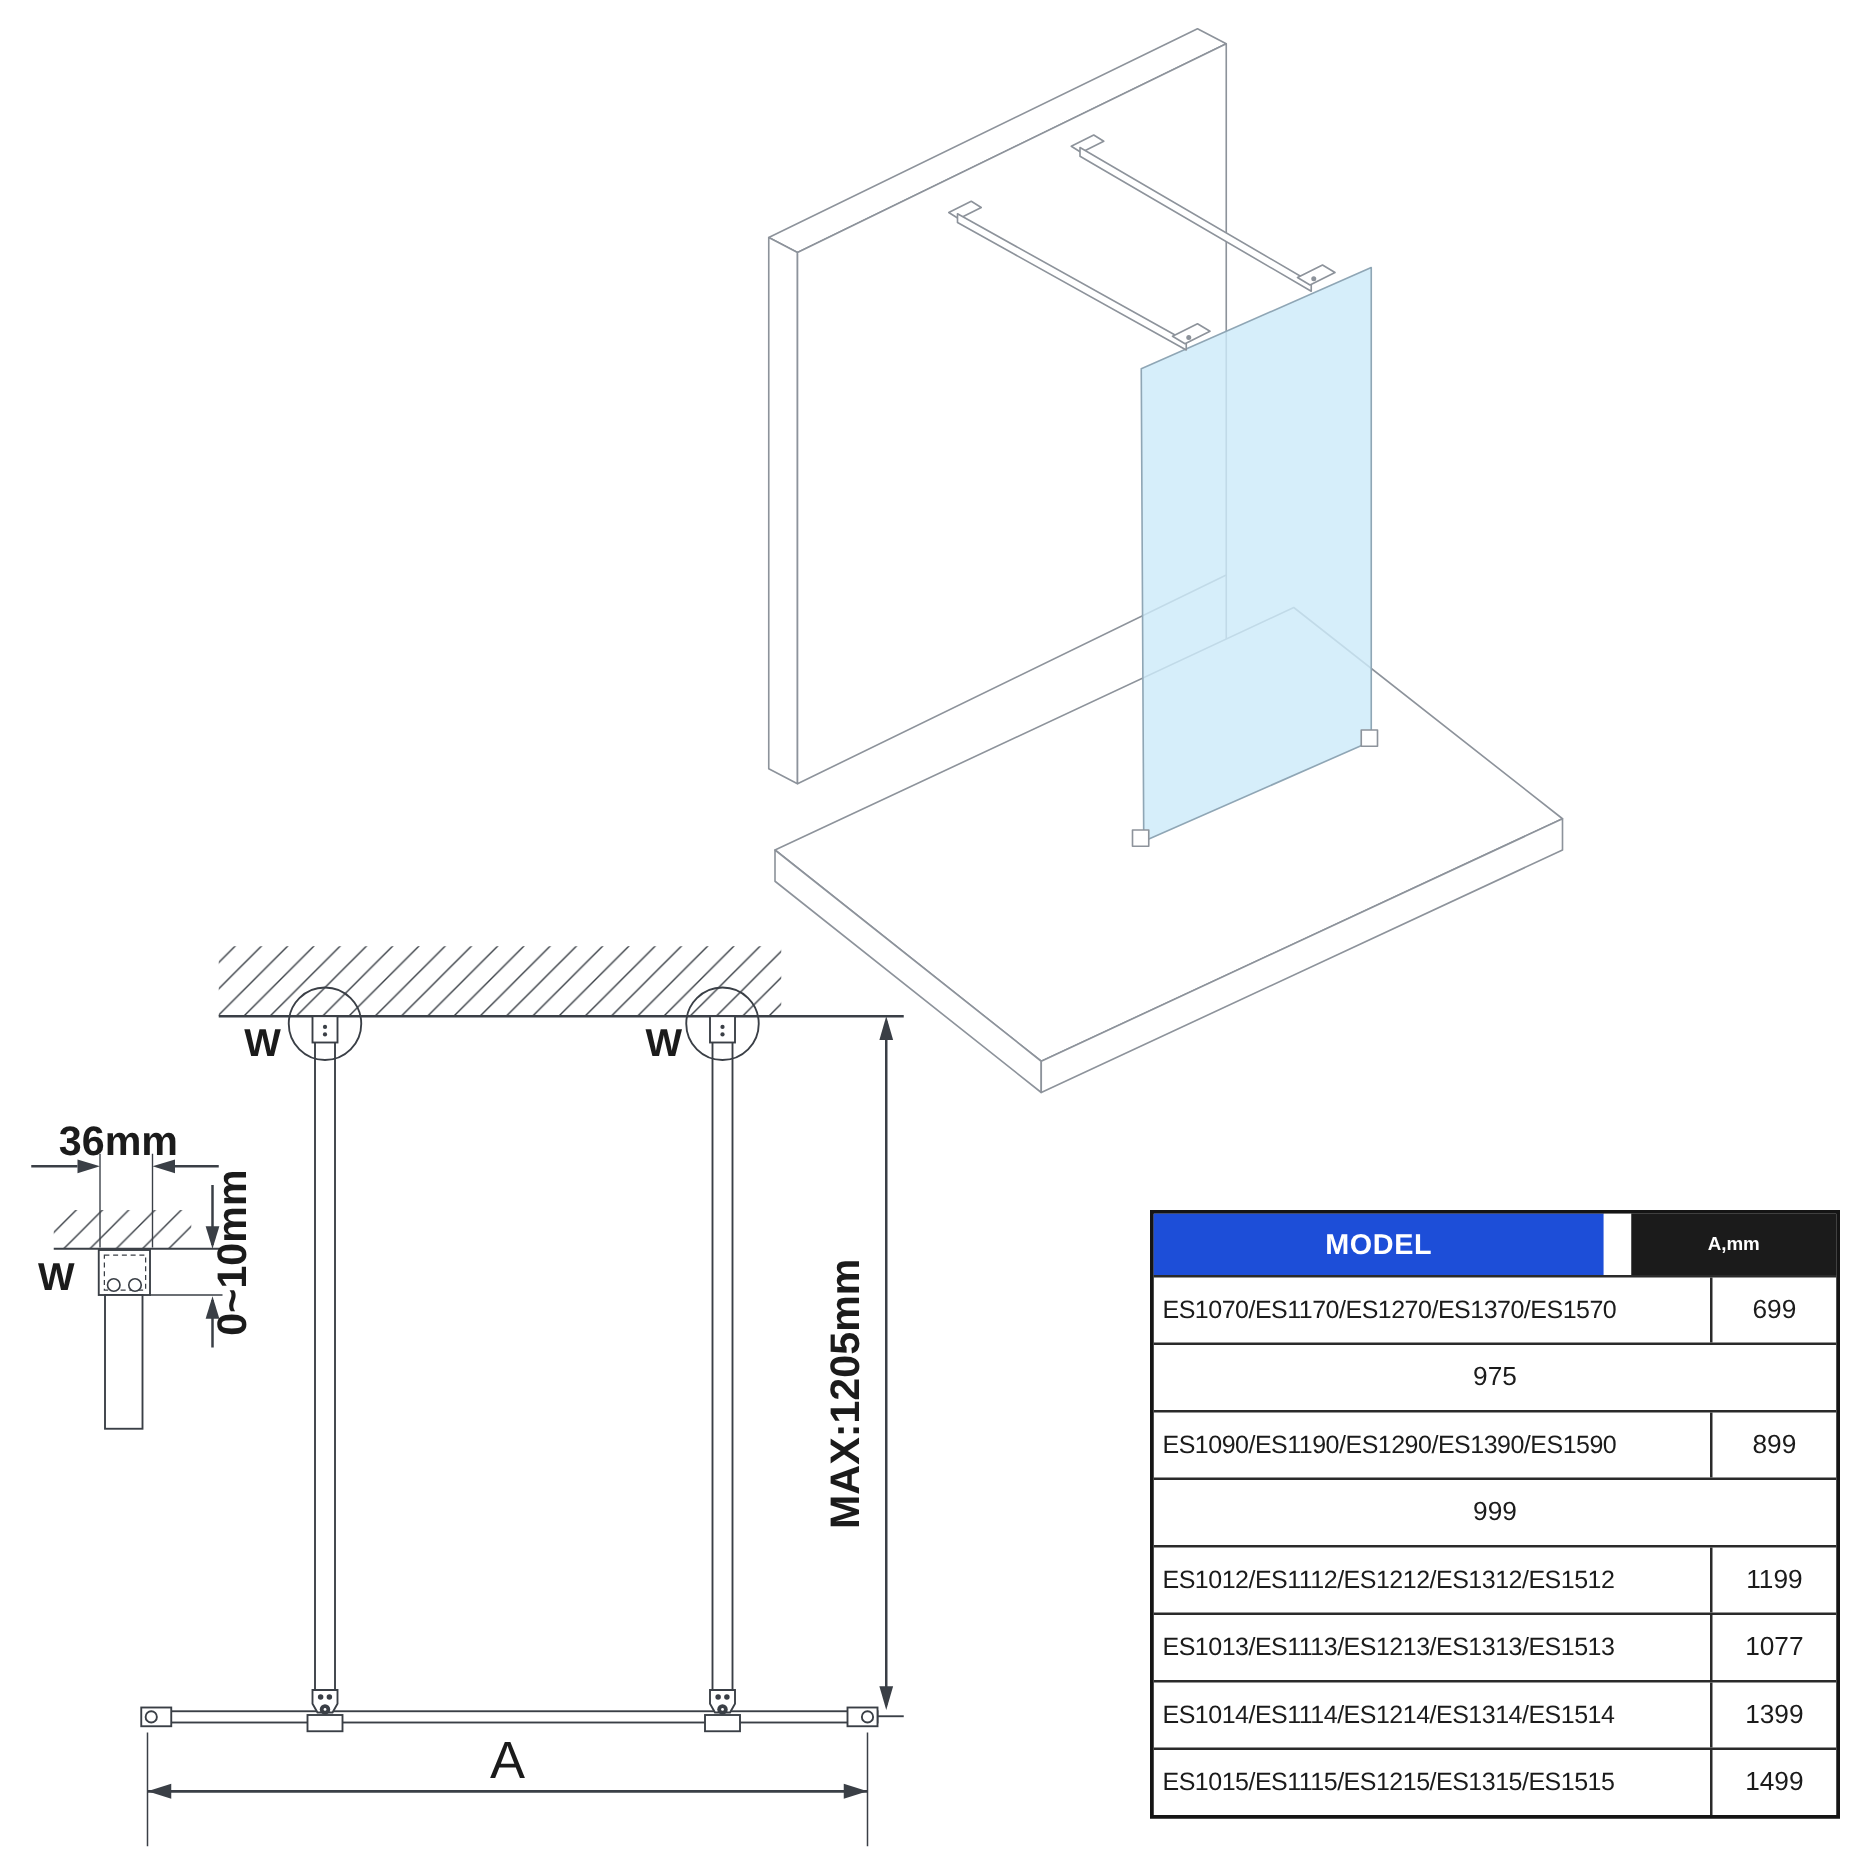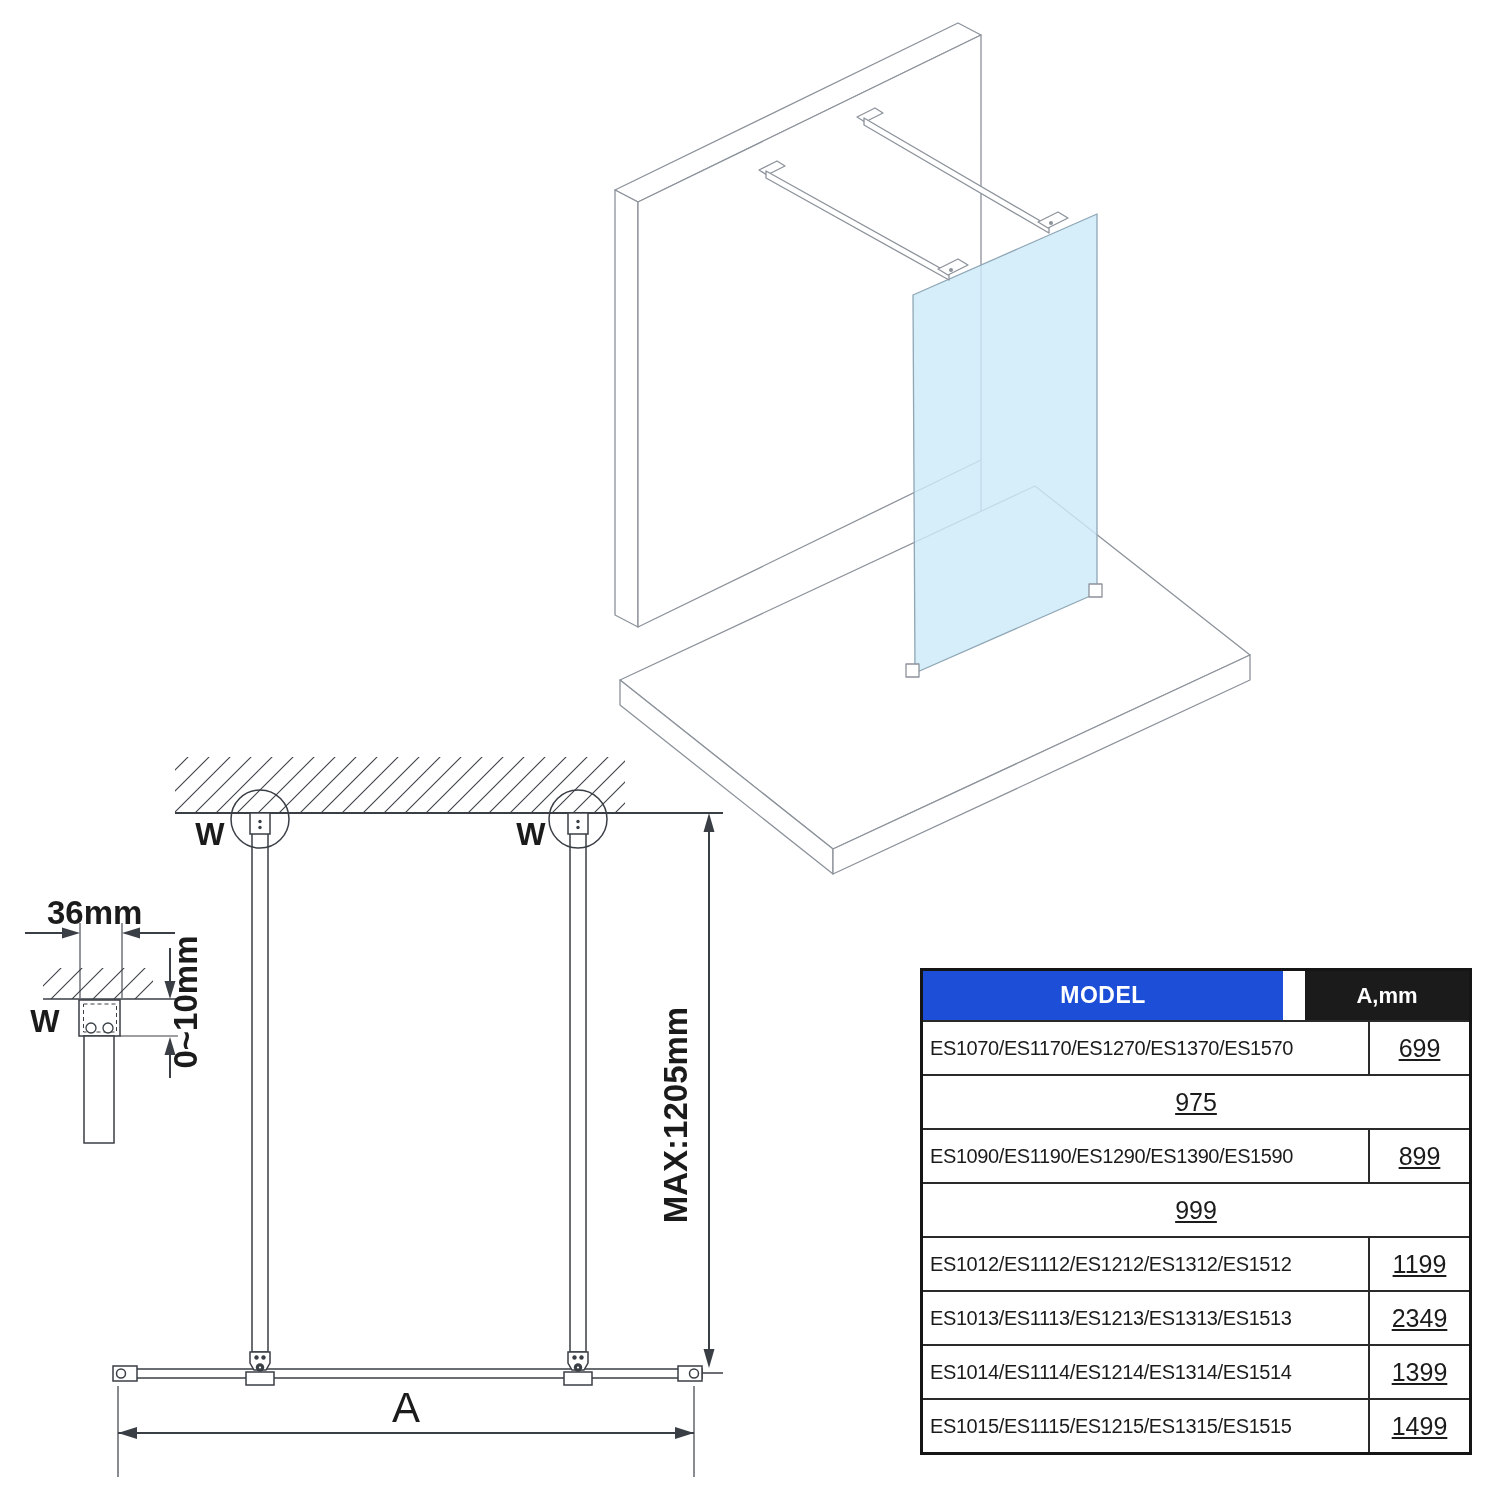--- a/index.html
+++ b/index.html
@@ -8,26 +8,26 @@
   #drawing{position:absolute;left:0;top:0;}
   
   .spec-table{position:absolute;left:920px;top:968px;width:552px;height:487px;
               border:3px solid #151515;background:#ffffff;display:flex;flex-direction:column;
               box-sizing:border-box;color:#1b1b1b;}
   .thead{height:49px;display:flex;flex:0 0 49px;}
   .th-model{width:360px;background:#1d4ed8;color:#ffffff;display:flex;align-items:center;
             justify-content:center;font-weight:bold;font-size:23px;letter-spacing:.5px;}
   .th-gap{width:22px;background:#ffffff;}
   .th-a{flex:1;background:#1b1b1b;color:#ffffff;display:flex;align-items:center;
-        justify-content:center;font-weight:bold;font-size:22px;}
+        justify-content:center;font-weight:bold;font-size:15px;}
   .tbody{flex:1;display:flex;flex-direction:column;}
   .trow{flex:1;display:flex;border-top:2px solid #2a2a2a;min-height:0;}
   .td-model{width:447px;border-right:2px solid #2a2a2a;display:flex;align-items:center;
             padding-left:7px;font-size:20px;letter-spacing:-0.4px;box-sizing:border-box;white-space:nowrap;}
-  .td-a{flex:1;display:flex;align-items:center;justify-content:center;font-size:25px;text-decoration:underline;}
+  .td-a{flex:1;display:flex;align-items:center;justify-content:center;font-size:21px;}
 </style>
 </head>
 <body>
 
 <div id="canvas">
 
   <svg id="drawing" width="1500" height="1500" viewBox="0 0 1500 1500">
     <defs>
       <pattern id="hatch" width="21" height="21" patternUnits="userSpaceOnUse">
         <path d="M0,21 L21,0 M-5.25,5.25 L5.25,-5.25 M15.75,26.25 L26.25,15.75" stroke="#3a3f46" stroke-width="1.1" fill="none"></path>
@@ -190,21 +190,21 @@
         </div>
         <div class="trow">
           <div class="td-a">999</div>
         </div>
         <div class="trow">
           <div class="td-model">ES1012/ES1112/ES1212/ES1312/ES1512</div>
           <div class="td-a">1199</div>
         </div>
         <div class="trow">
           <div class="td-model">ES1013/ES1113/ES1213/ES1313/ES1513</div>
-          <div class="td-a">2349</div>
+          <div class="td-a">1077</div>
         </div>
         <div class="trow">
           <div class="td-model">ES1014/ES1114/ES1214/ES1314/ES1514</div>
           <div class="td-a">1399</div>
         </div>
         <div class="trow">
           <div class="td-model">ES1015/ES1115/ES1215/ES1315/ES1515</div>
           <div class="td-a">1499</div>
         </div>
       </div>

